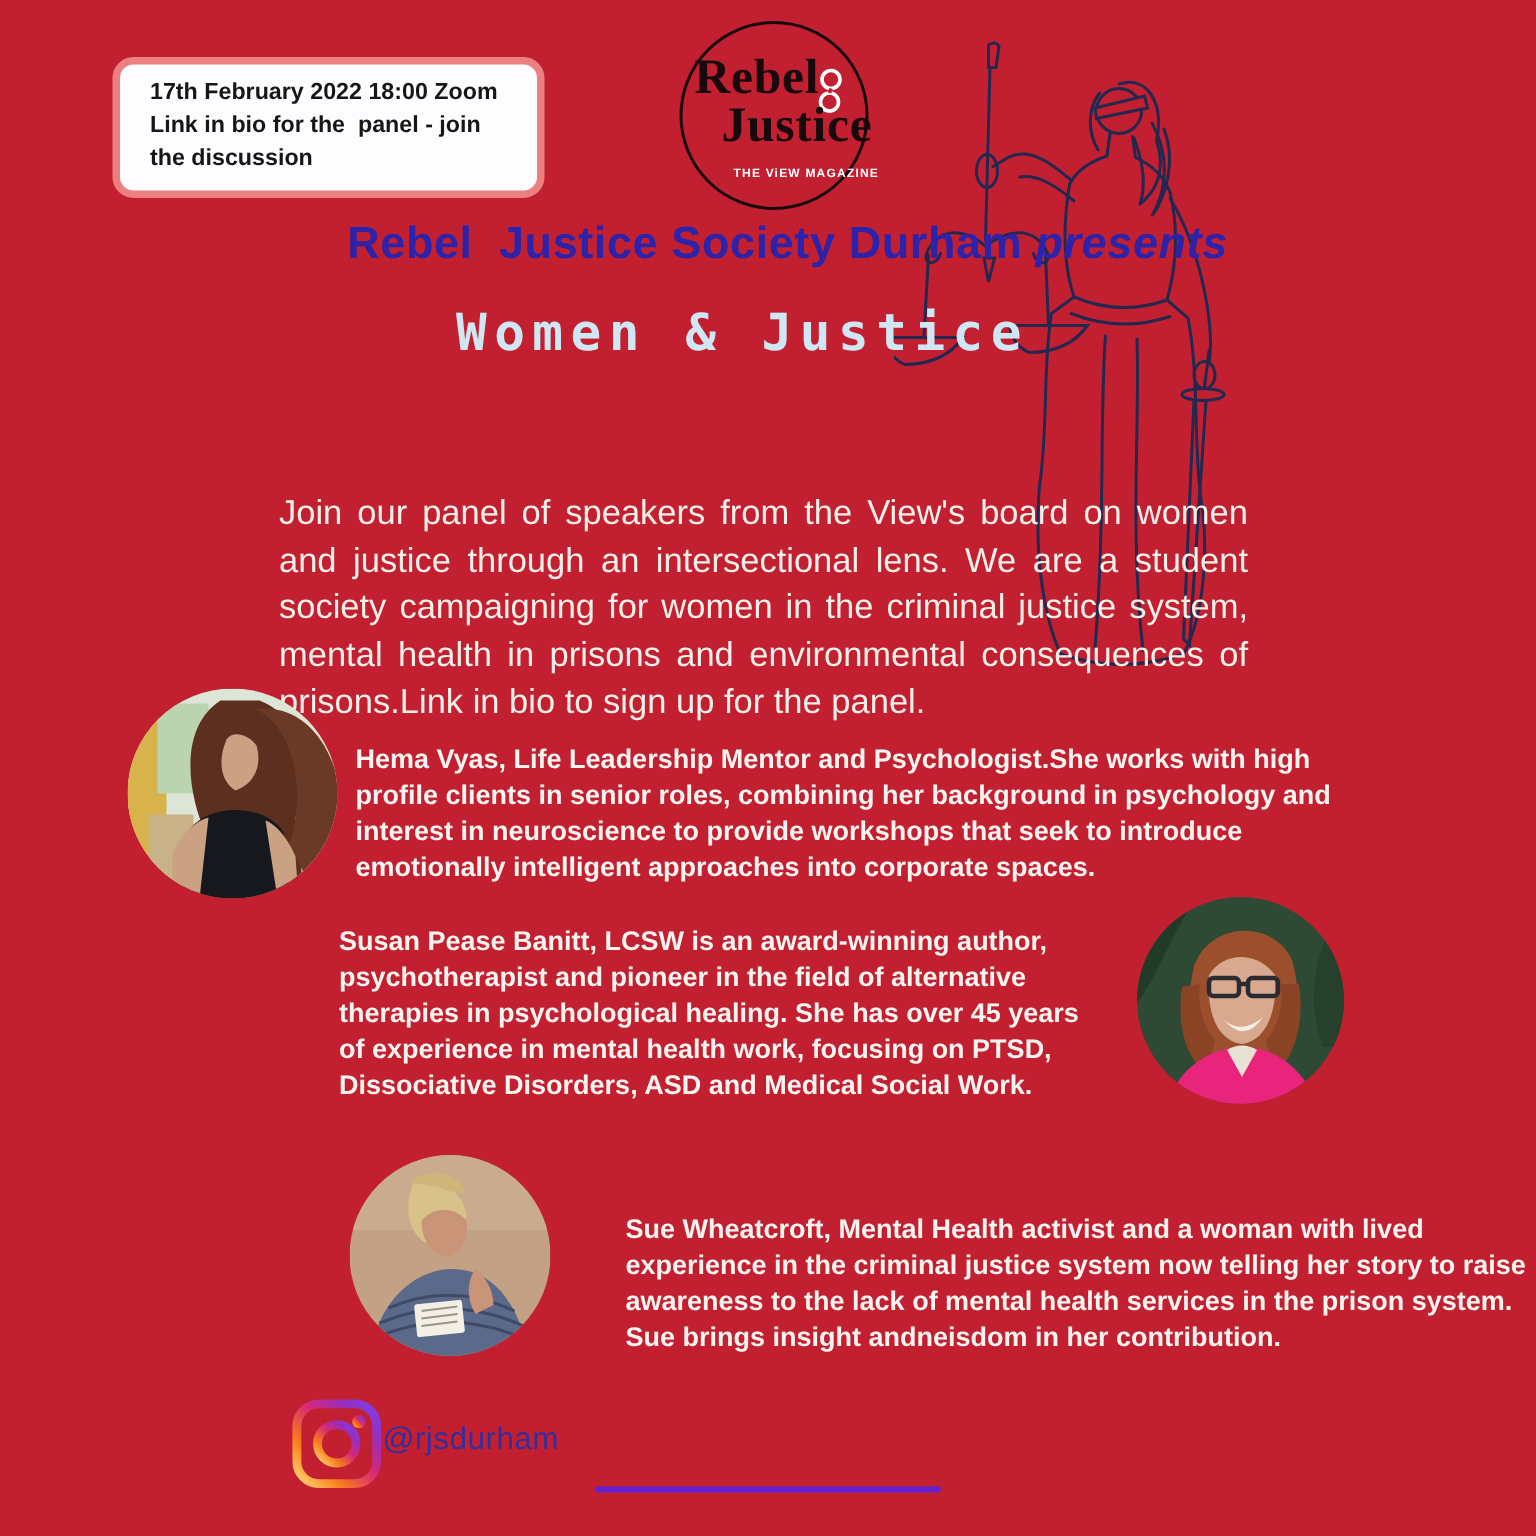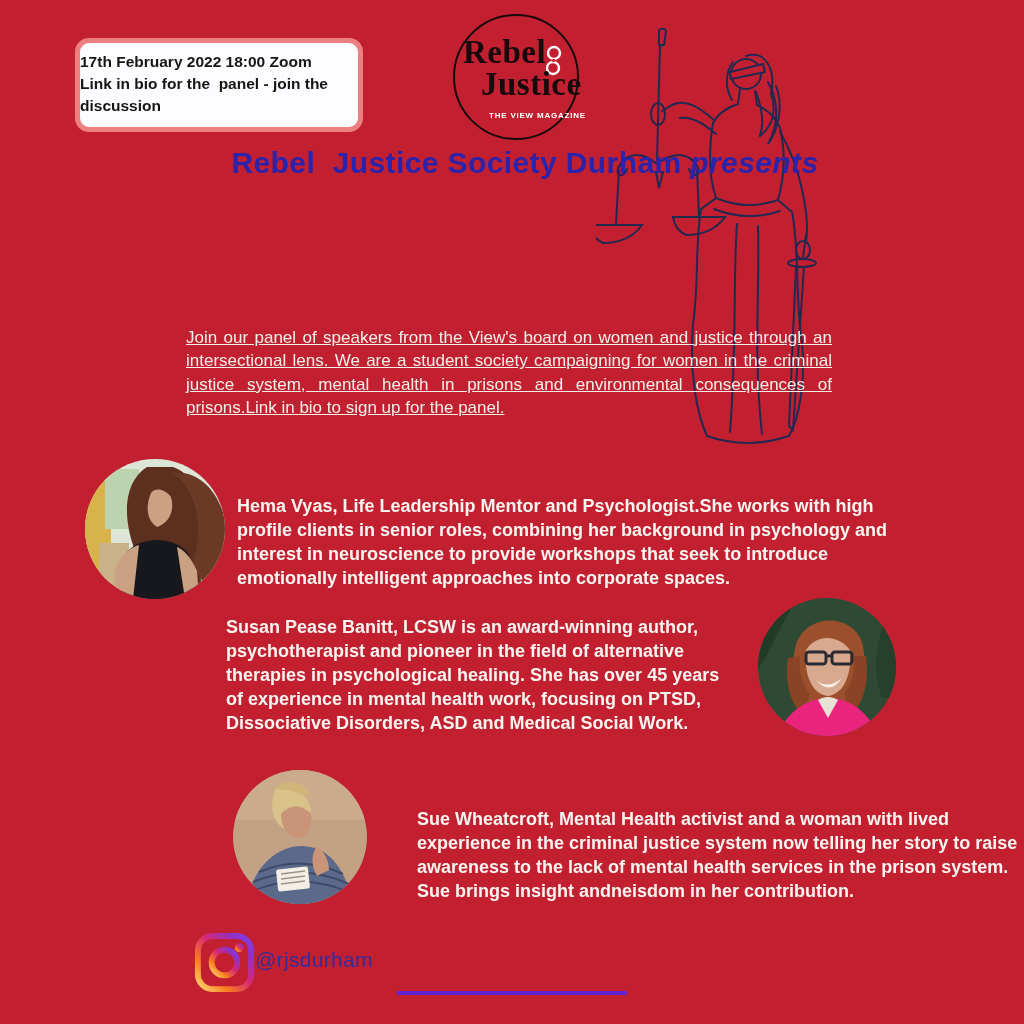--- a/index.html
+++ b/index.html
@@ -9,21 +9,21 @@
     font-family:"Liberation Sans",sans-serif;
   }
   .layer{position:absolute;}
   
   #justiceArt{position:absolute;left:596px;top:12px;width:252px;height:434px;z-index:0;}
   
   .date-box{
     left:75px;top:38px;width:288px;z-index:3;
     background:#fdfcff;border:5px solid #ec8080;border-radius:14px;
     box-shadow:0 0 0 2px #fdfcff inset;
-    padding:8px 12px 10px 0;box-sizing:border-box;
+    padding:8px 12px 10px 20px;box-sizing:border-box;
   }
   .date-box p{
     margin:0;color:#161616;font-weight:700;font-size:15.5px;line-height:1.42;
     white-space:pre-wrap;
   }
   
   .logo{left:451px;top:12px;width:128px;height:128px;z-index:3;}
   .logo-circle{
     position:absolute;left:2px;top:2px;width:122px;height:122px;
     border:2.5px solid #17090c;border-radius:50%;
@@ -49,21 +49,21 @@
   
   .heading{
     left:0;top:200px;width:990px;text-align:center;z-index:2;
     color:#cfe7f2;font-family:"DejaVu Sans Mono",monospace;
     font-weight:700;font-size:34px;letter-spacing:5px;line-height:44px;
   }
   .heading span{display:block;}
   
   .intro{
     left:186px;top:326px;width:646px;z-index:2;
-    color:#f2efe9;font-size:17px;line-height:1.37;text-align:justify;margin:0;text-decoration:underline;
+    color:#f2efe9;font-size:23px;line-height:1.37;text-align:justify;margin:0;
   }
   
   .bio{
     position:absolute;margin:14px;z-index:2;color:#f7f4f0;
     font-weight:700;font-size:18px;line-height:1.34;
   }
   .bio-1{left:223px;top:480px;width:660px;}
   .bio-2{left:212px;top:601px;width:497px;}
   .bio-3{left:403px;top:793px;width:608px;}
   .photo{position:absolute;border-radius:50%;overflow:hidden;z-index:2;}
@@ -141,20 +141,21 @@
       <circle cx="10" cy="24" r="6" stroke="#ffffff"></circle>
       <line x1="11" y1="15" x2="10" y2="18" stroke="#c22031"></line>
     </svg>
     <span class="logo-justice">Justice</span>
     <span class="logo-sub">THE ViEW MAGAZINE</span>
   </div>
 
   <div class="layer presents"><span>Rebel  Justice Society Durham </span><em>presents</em></div>
 
   <div class="layer heading">
+    <span>Women &amp; Justice</span>
   </div>
 
   <p class="layer intro">Join our panel of speakers from the View's board on women and justice through an intersectional lens. We are a student society campaigning for women in the criminal justice system, mental health in prisons and environmental consequences of prisons.Link in bio to sign up for the panel.</p>
 
   <div class="photo photo-1">
     <svg width="140" height="140" viewBox="0 0 140 140">
       <rect width="140" height="140" fill="#dde6d6"></rect>
       <rect x="0" y="0" width="26" height="140" fill="#d8b24a"></rect>
       <rect x="20" y="10" width="34" height="60" fill="#bcd3b0"></rect>
       <rect x="14" y="84" width="30" height="56" fill="#c9b287"></rect>

